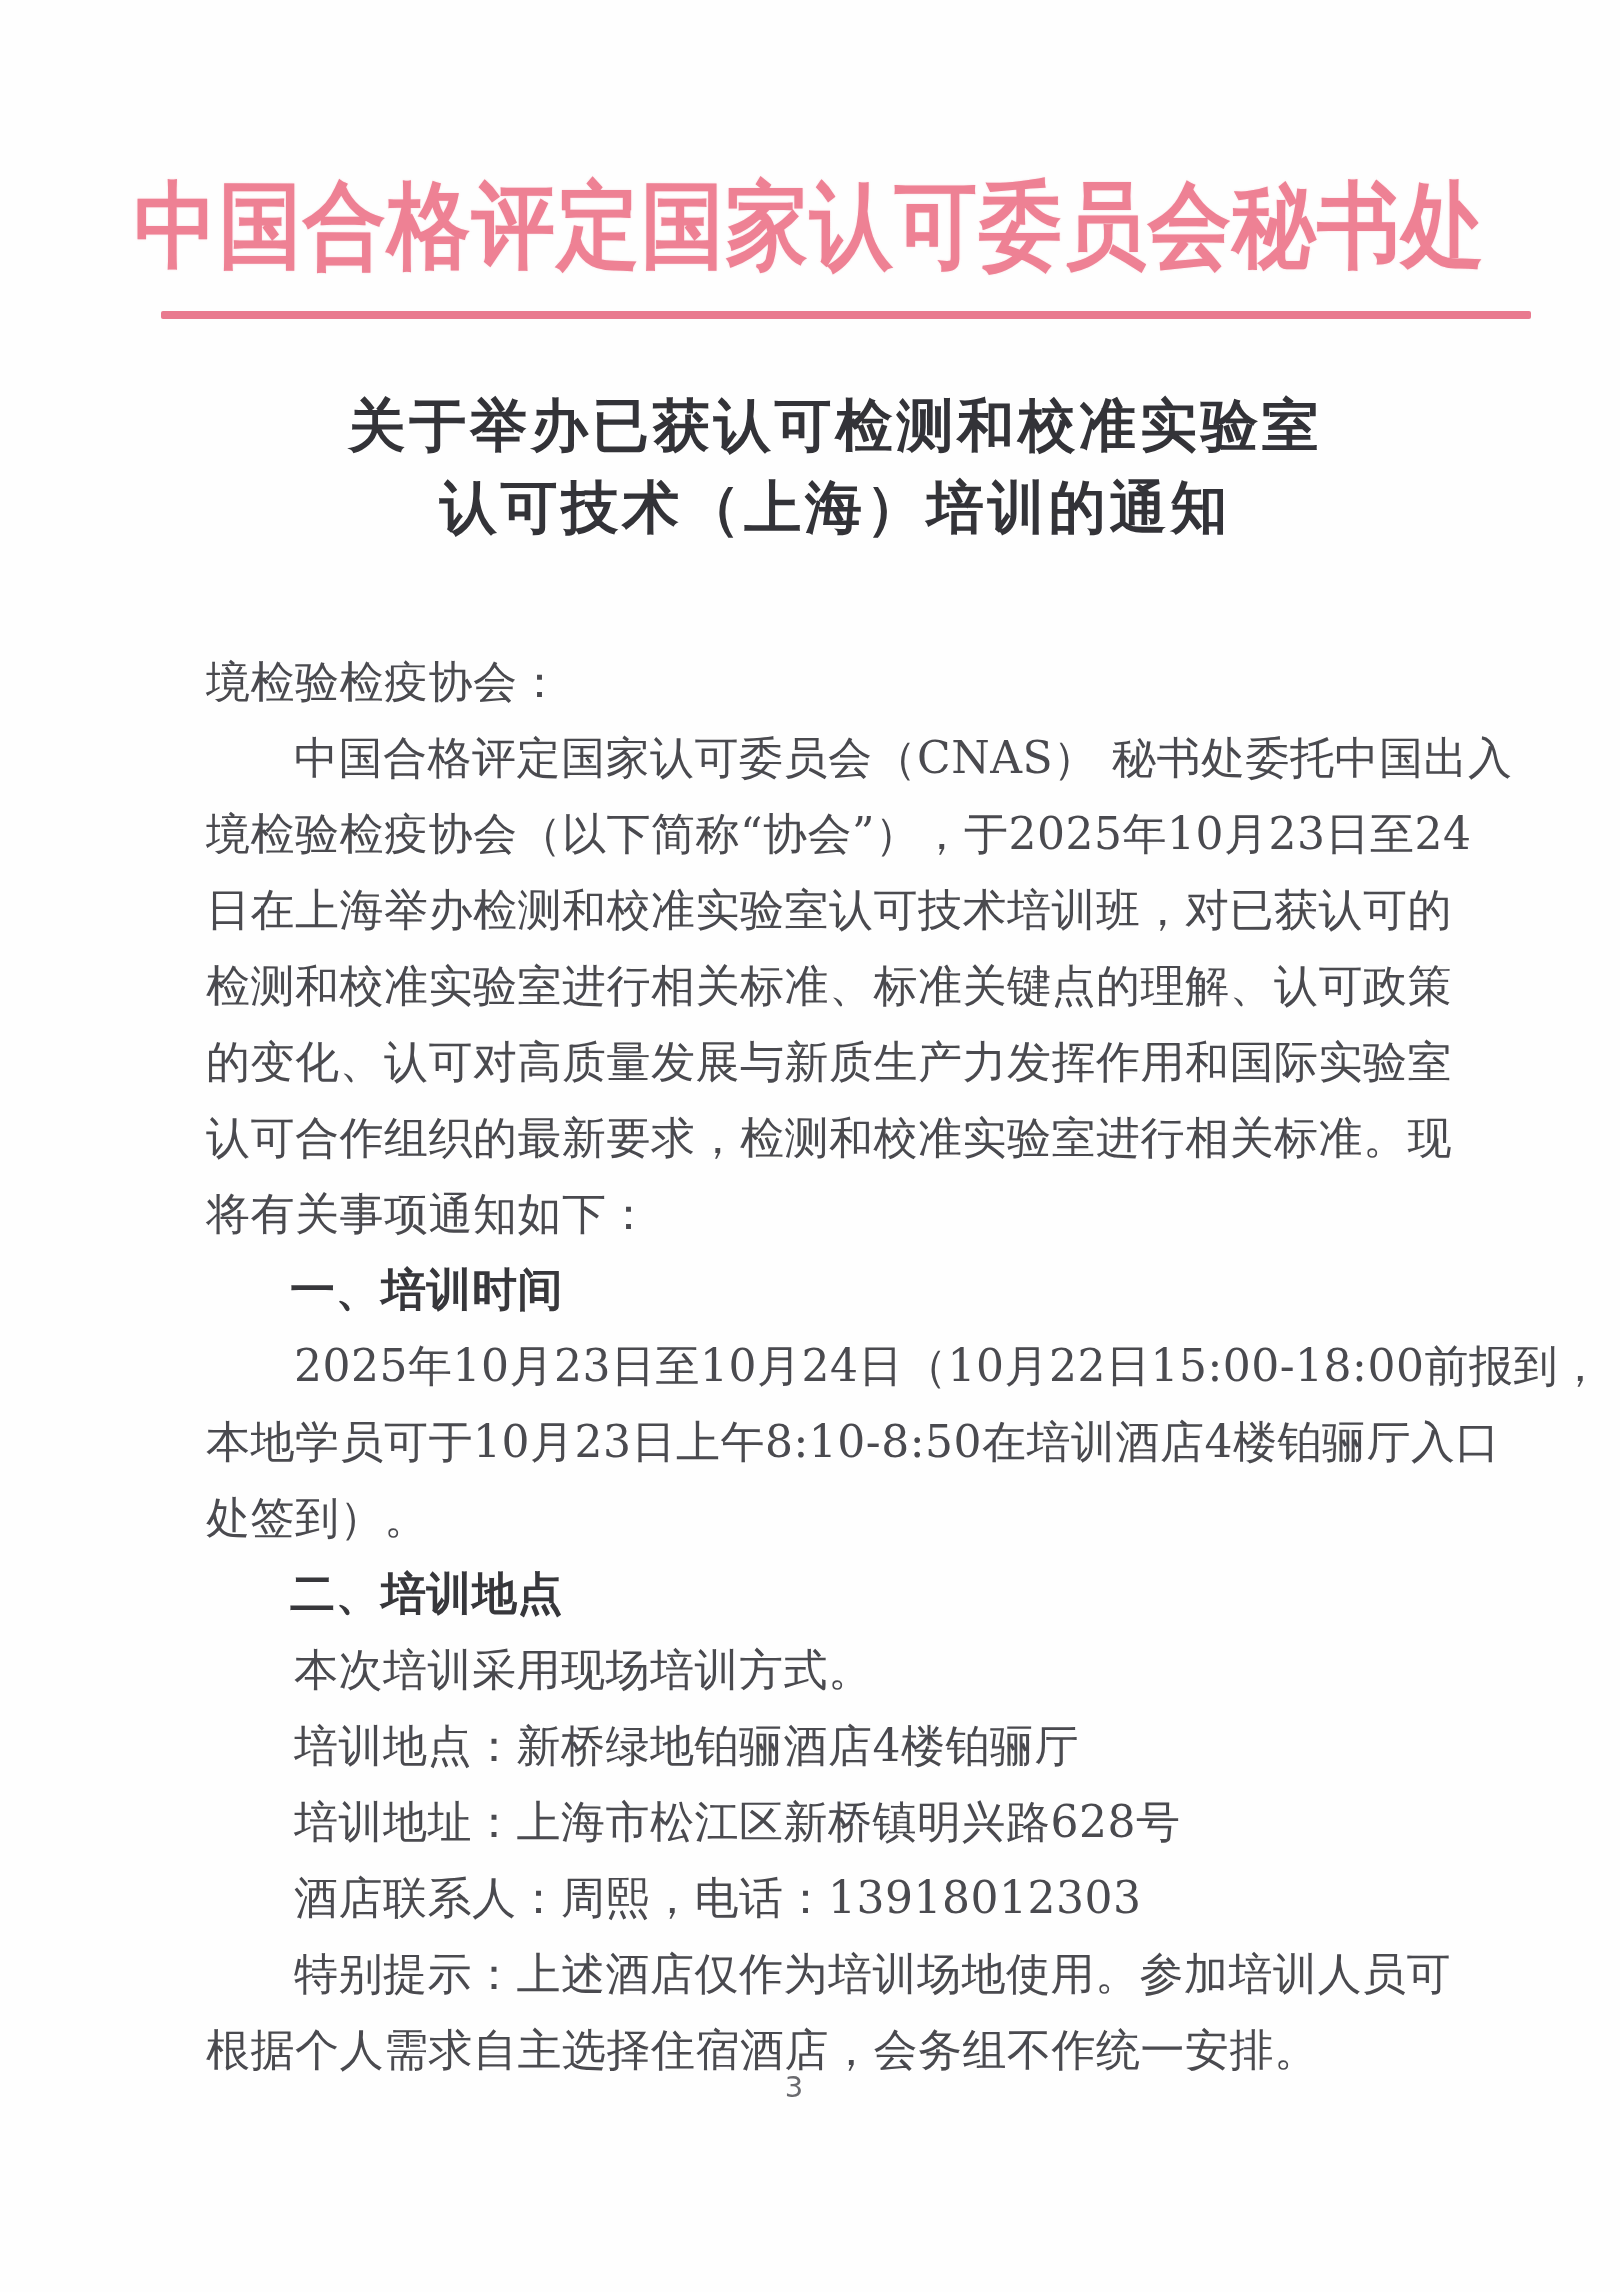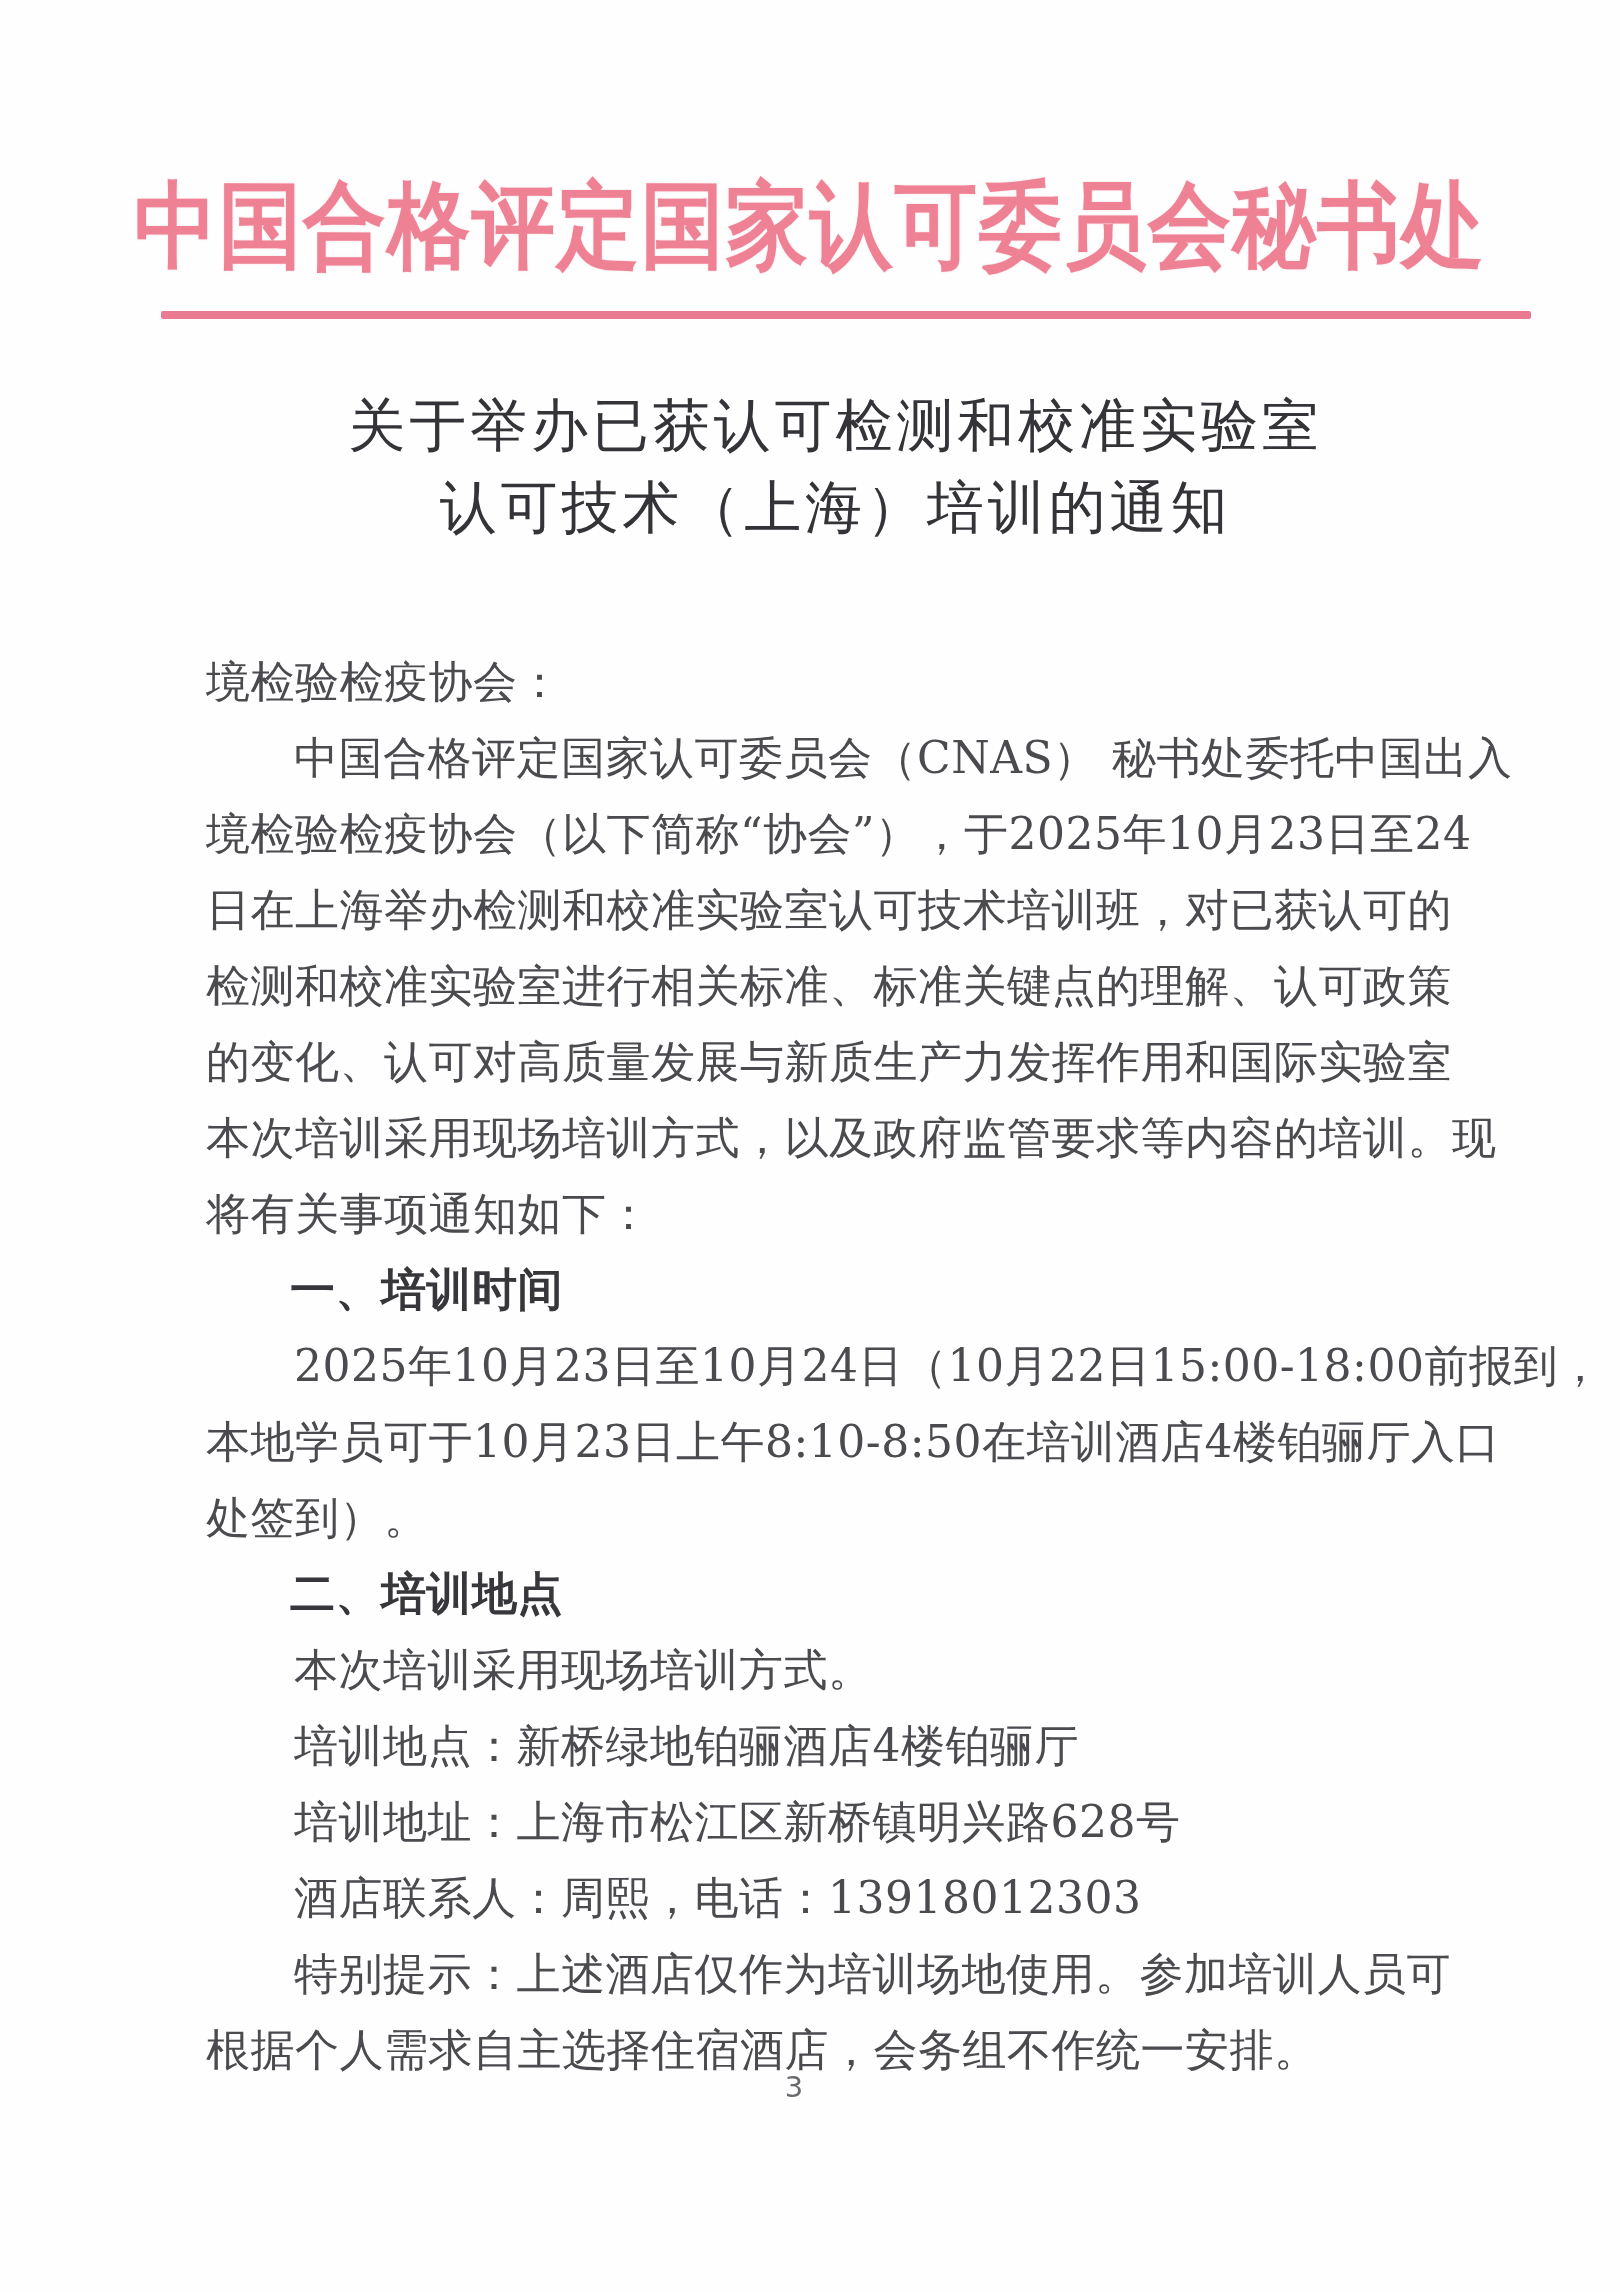--- a/index.html
+++ b/index.html
@@ -41,21 +41,21 @@
     width:1370px;height:7.8px;
     background:var(--rule-pink);
     border-radius:2px;
     opacity:0.92;
   }
   .title-block{
     position:absolute;
     top:384px;left:206px;width:1259px;
     text-align:center;
     font-size:57px;
-    font-weight:normal;
+    font-weight:bold;
     line-height:82px;
     letter-spacing:3.9px;
     color:var(--title-text);
   }
   .body-block{
     position:absolute;
     top:644px;left:206px;width:1274px;
     font-size:44px;
     line-height:76px;
     letter-spacing:0.5px;
@@ -98,21 +98,21 @@
     <div>认可技术（上海）培训的通知</div>
   </div>
 
   <div class="body-block">
     <div class="line">境检验检疫协会：</div>
     <div class="line indent">中国合格评定国家认可委员会（CNAS） 秘书处委托中国出入</div>
     <div class="line">境检验检疫协会（以下简称“协会”），于2025年10月23日至24</div>
     <div class="line">日在上海举办检测和校准实验室认可技术培训班，对已获认可的</div>
     <div class="line">检测和校准实验室进行相关标准、标准关键点的理解、认可政策</div>
     <div class="line">的变化、认可对高质量发展与新质生产力发挥作用和国际实验室</div>
-    <div class="line">本次培训采用现场培训方式，以及政府监管要求等内容的培训。现</div>
+    <div class="line">认可合作组织的最新要求，检测和校准实验室进行相关标准。现</div>
     <div class="line">将有关事项通知如下：</div>
     <div class="line heading">一、培训时间</div>
     <div class="line indent">2025年10月23日至10月24日（10月22日15:00-18:00前报到，</div>
     <div class="line">本地学员可于10月23日上午8:10-8:50在培训酒店4楼铂骊厅入口</div>
     <div class="line">处签到）。</div>
     <div class="line heading">二、培训地点</div>
     <div class="line indent">本次培训采用现场培训方式。</div>
     <div class="line indent">培训地点：新桥绿地铂骊酒店4楼铂骊厅</div>
     <div class="line indent">培训地址：上海市松江区新桥镇明兴路628号</div>
     <div class="line indent">酒店联系人：周熙，电话：13918012303</div>

